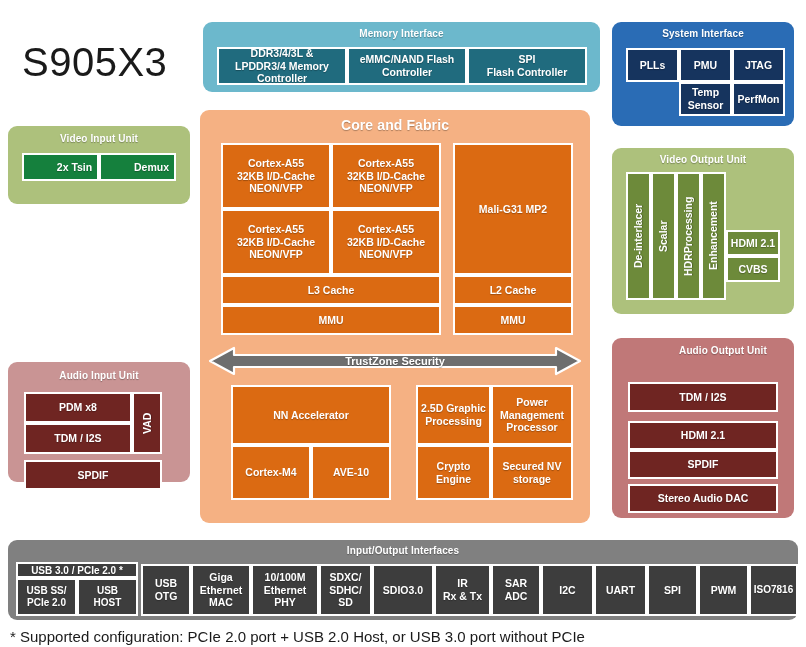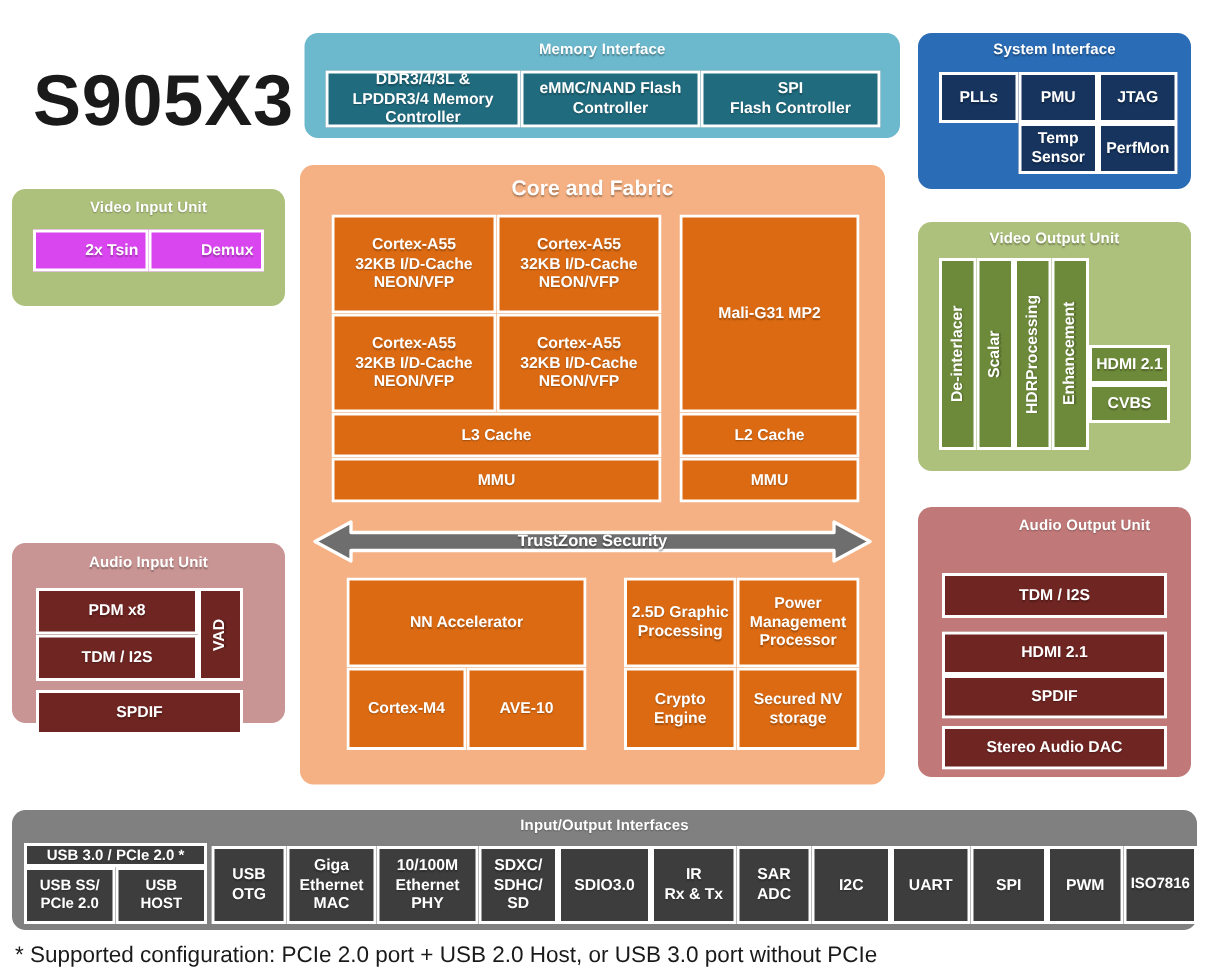--- a/index.html
+++ b/index.html
@@ -36,35 +36,35 @@
     justify-content: center;
     text-align: center;
     position: absolute;
     text-shadow: 0 1px 1px rgba(0,0,0,.28);
   }
 
   
   #chip-title {
     position: absolute;
     left: 22px; top: 40px;
-    font-size: 48px;
-    font-weight: bold;
+    font-size: 40px;
+    font-weight: normal;
     color: #1a1a1a;
     letter-spacing: .5px;
   }
 
   
   .p-mem   { background: #6cb8cc; }
   .b-mem   { background: #206b7e; }
   .p-sys   { background: #2a6cb5; }
   .b-sys   { background: #16345e; }
   .p-core  { background: #f5b183; }
   .b-core  { background: #db6a12; }
   .p-vin   { background: #adc17c; }
-  .b-vin   { background: #d946ef; padding-left: 28px; }
+  .b-vin   { background: #15803d; padding-left: 28px; }
   .p-vout  { background: #adc17c; }
   .b-vout  { background: #6d8a3a; }
   .p-ain   { background: #c99494; }
   .b-ain   { background: #6f2522; }
   .p-aout  { background: #c07878; }
   .b-aout  { background: #6f2522; }
   .p-io    { background: #808080; }
   .b-io    { background: #3d3d3d; }
 
   .panel.p-core { background: #f5b183; }

